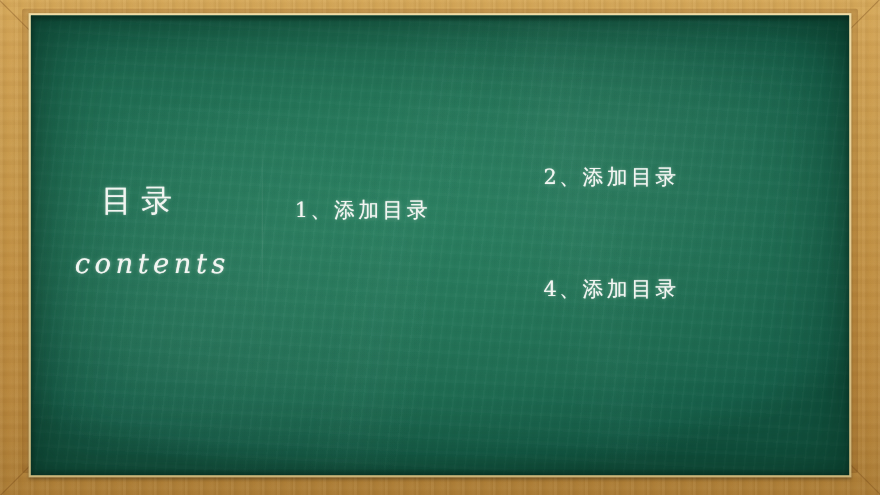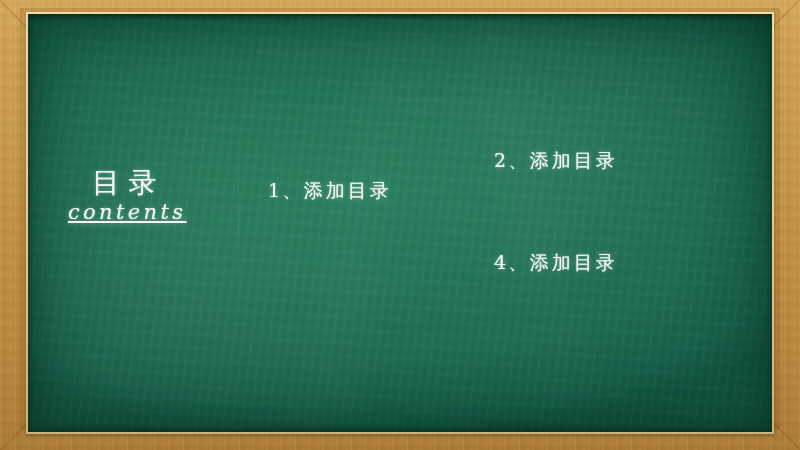--- a/index.html
+++ b/index.html
@@ -157,26 +157,25 @@
 
   #title-cn {
     left: 92px;
     top: 164px;
     font-size: 28px;
     letter-spacing: 0.30em;
     font-weight: 400;
   }
   #title-en {
     left: 68px;
-    top: 200px;
-    font-size: 21px;
+    top: 225px;
+    font-size: 25px;
     letter-spacing: 0.16em;
     font-style: italic;
     font-family: "DejaVu Serif", "Liberation Serif", serif;
-    text-decoration: underline;
   }
 
   .divider {
     position: absolute;
     left: 238px;
     top: 120px;
     width: 1px;
     height: 175px;
     background: linear-gradient(180deg,
       rgba(255,255,255,0.0) 0%,

